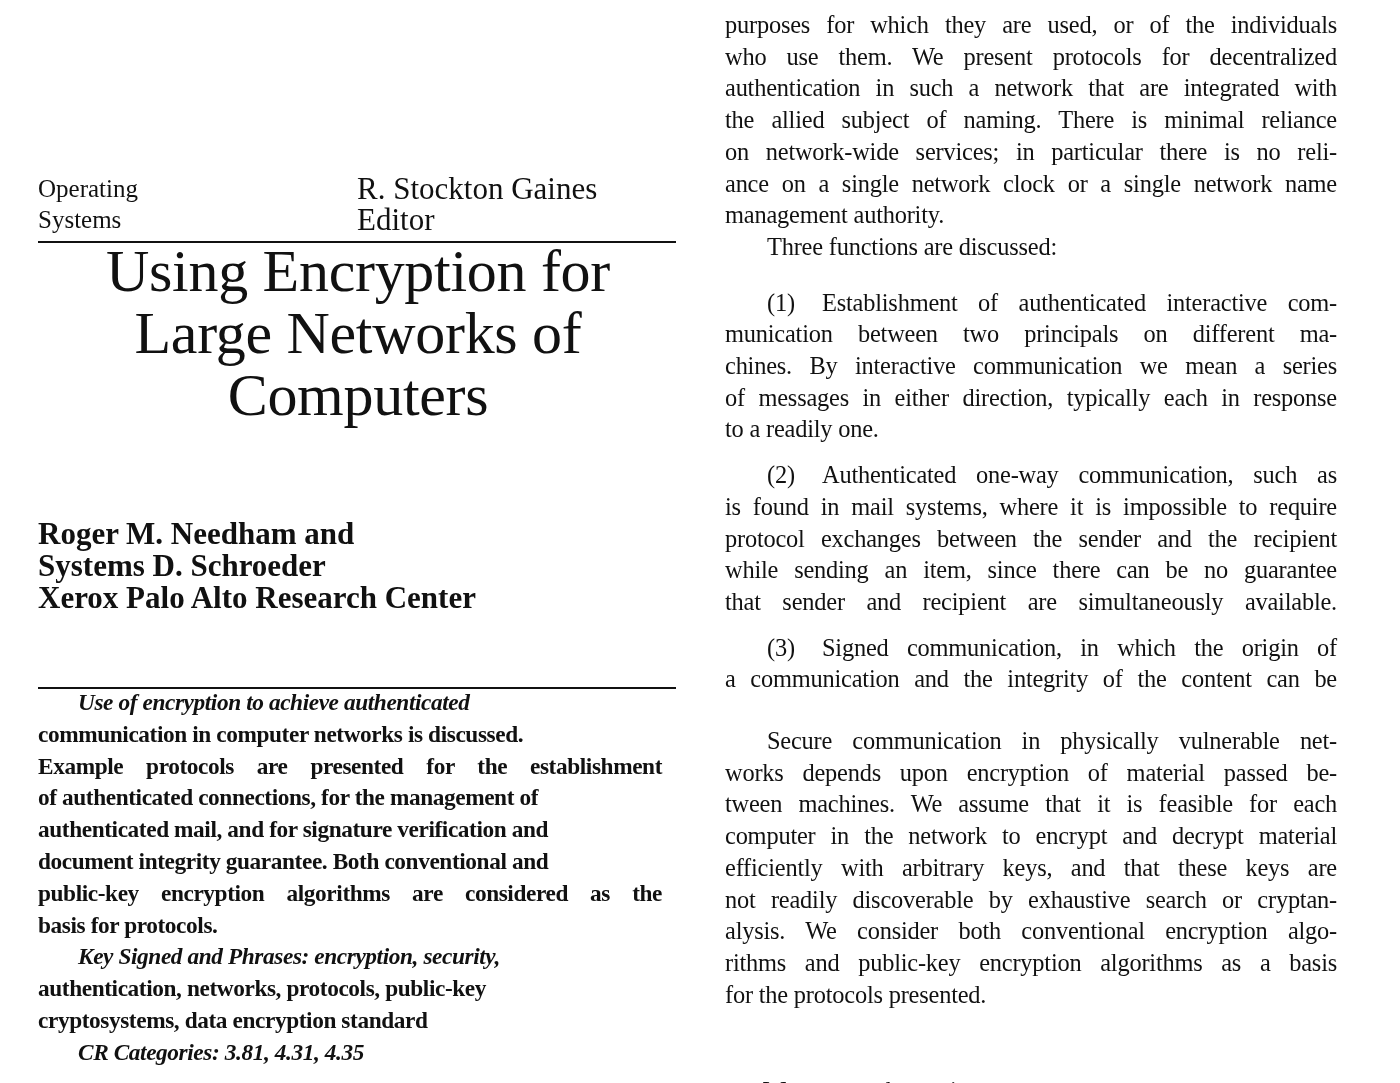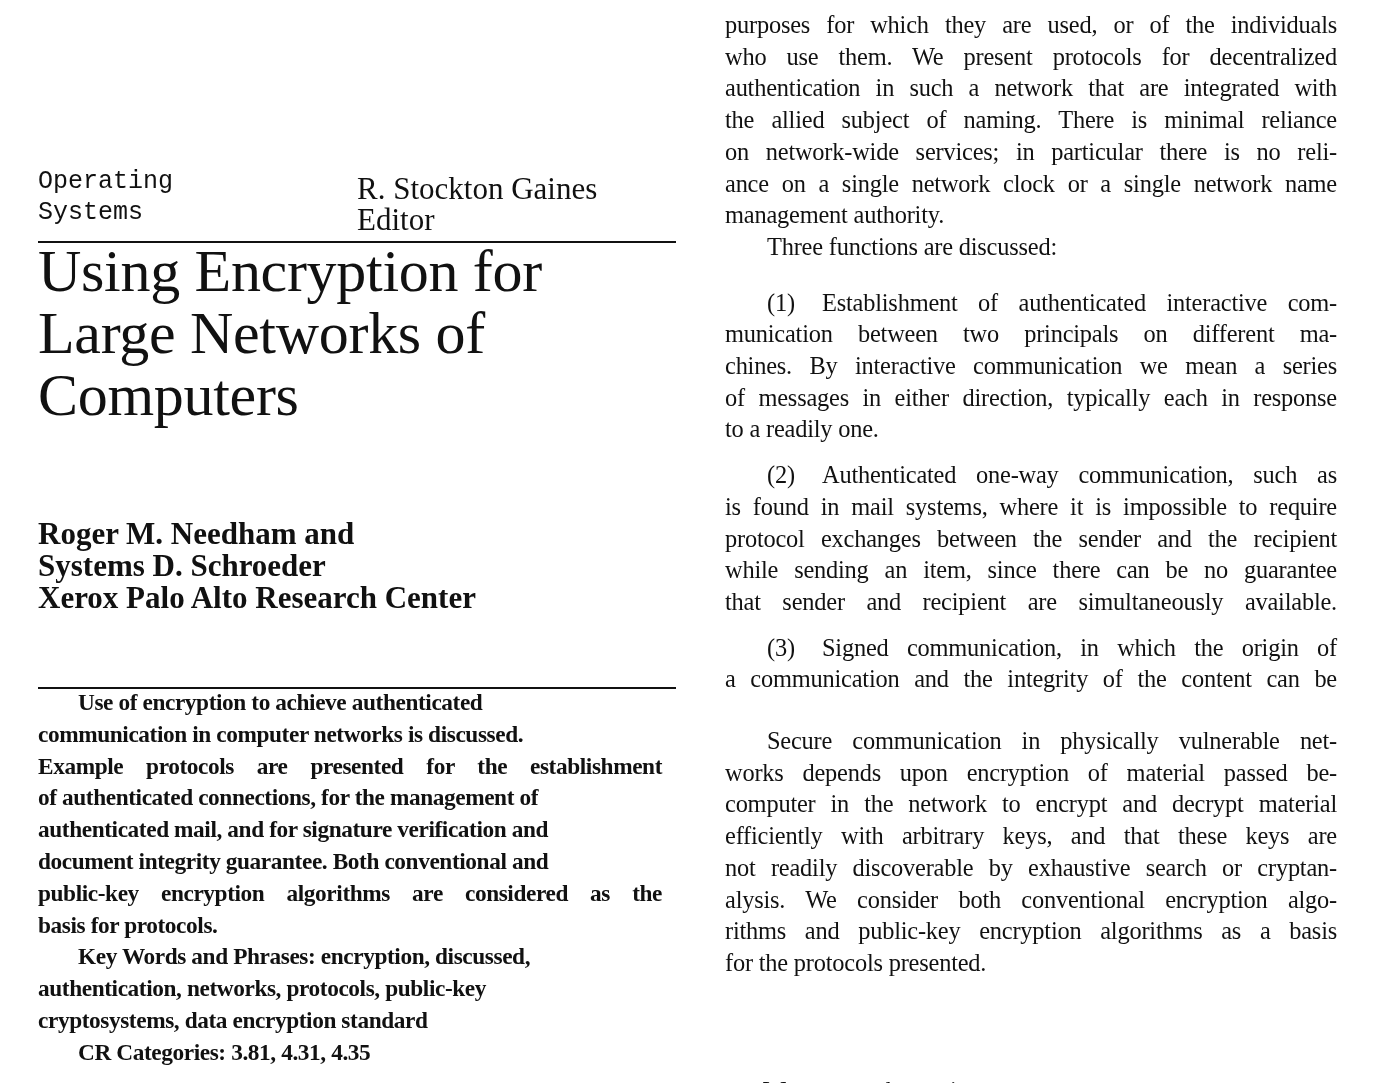--- a/index.html
+++ b/index.html
@@ -7,47 +7,48 @@
     width: 1400px; height: 1083px; overflow: hidden; position: relative;
     color: #111111;
     font-family: "Liberation Serif", "DejaVu Serif", serif;
   }
   .abs { position: absolute; }
   .line { display: block; white-space: nowrap; }
   .just { text-align: justify; text-align-last: justify; }
 
   
   .section-label {
-    left: 38px; top: 166px; font-size: 25px; line-height: 31px; font-family: Liberation Mono, monospace;
+    left: 38px; top: 173px; font-size: 25px; line-height: 31px;
   }
   .editor-label {
     left: 357px; top: 173px; font-size: 31px; line-height: 31px;
   }
   .rule-top {
     left: 38px; top: 241px; width: 638px; height: 0;
     border-top: 2px solid #111;
   }
   .title {
     left: 38px; top: 240px; width: 640px;
     font-size: 60px; line-height: 62px; margin: 0; font-weight: normal;
     letter-spacing: -0.3px;
+    text-align: center;
   }
   .authors {
     left: 38px; top: 518px; font-size: 31px; line-height: 32px; font-weight: bold;
   }
   .rule-mid {
     left: 38px; top: 687px; width: 638px; height: 0;
     border-top: 2px solid #111;
   }
   .abstract {
     left: 38px; top: 687px; width: 624px;
     font-size: 23.3px; line-height: 31.8px; font-weight: bold;
     letter-spacing: -0.4px;
   }
-  .abstract .indent { padding-left: 40px; }
+  .abstract .indent { padding-left: 40px; font-style: italic; }
 
   
   .col-right {
     left: 725px; top: 9px; width: 612px;
     font-size: 24.4px; line-height: 31.7px;
     letter-spacing: -0.2px;
   }
   .col-right .indent { padding-left: 42px; }
   .gap-sm { height: 24px; }
   .gap-md { height: 14px; }
@@ -89,21 +90,21 @@
 
 <div class="abs abstract">
   <span class="line indent">Use of encryption to achieve authenticated</span>
   <span class="line">communication in computer networks is discussed.</span>
   <span class="line just">Example protocols are presented for the establishment</span>
   <span class="line">of authenticated connections, for the management of</span>
   <span class="line">authenticated mail, and for signature verification and</span>
   <span class="line">document integrity guarantee. Both conventional and</span>
   <span class="line just">public-key encryption algorithms are considered as the</span>
   <span class="line">basis for protocols.</span>
-  <span class="line indent">Key Words and Phrases: encryption, discussed,</span>
+  <span class="line indent">Key Signed and Phrases: encryption, security,</span>
   <span class="line">authentication, networks, protocols, public-key</span>
   <span class="line">cryptosystems, data encryption standard</span>
   <span class="line indent">CR Categories: 3.81, 4.31, 4.35</span>
 </div>
 
 <div class="abs col-right">
   <div>
     <span class="line just">purposes for which they are used, or of the individuals</span>
     <span class="line just">who use them. We present protocols for decentralized</span>
     <span class="line just">authentication in such a network that are integrated with</span>
@@ -139,20 +140,21 @@
   <div>
     <span class="line just indent"><span class="num">(3)</span><span>Signed communication, in which the origin of</span></span>
     <span class="line just">a communication and the integrity of the content can be</span>
   </div>
 
   <div class="gap-lg"></div>
 
   <div>
     <span class="line just indent">Secure communication in physically vulnerable net-</span>
     <span class="line just">works depends upon encryption of material passed be-</span>
+    <span class="line just">tween machines. We assume that it is feasible for each</span>
     <span class="line just">computer in the network to encrypt and decrypt material</span>
     <span class="line just">efficiently with arbitrary keys, and that these keys are</span>
     <span class="line just">not readily discoverable by exhaustive search or cryptan-</span>
     <span class="line just">alysis. We consider both conventional encryption algo-</span>
     <span class="line just">rithms and public-key encryption algorithms as a basis</span>
     <span class="line">for the protocols presented.</span>
   </div>
 </div>
 
 <div class="abs cut-line">We assume the environment...</div>

